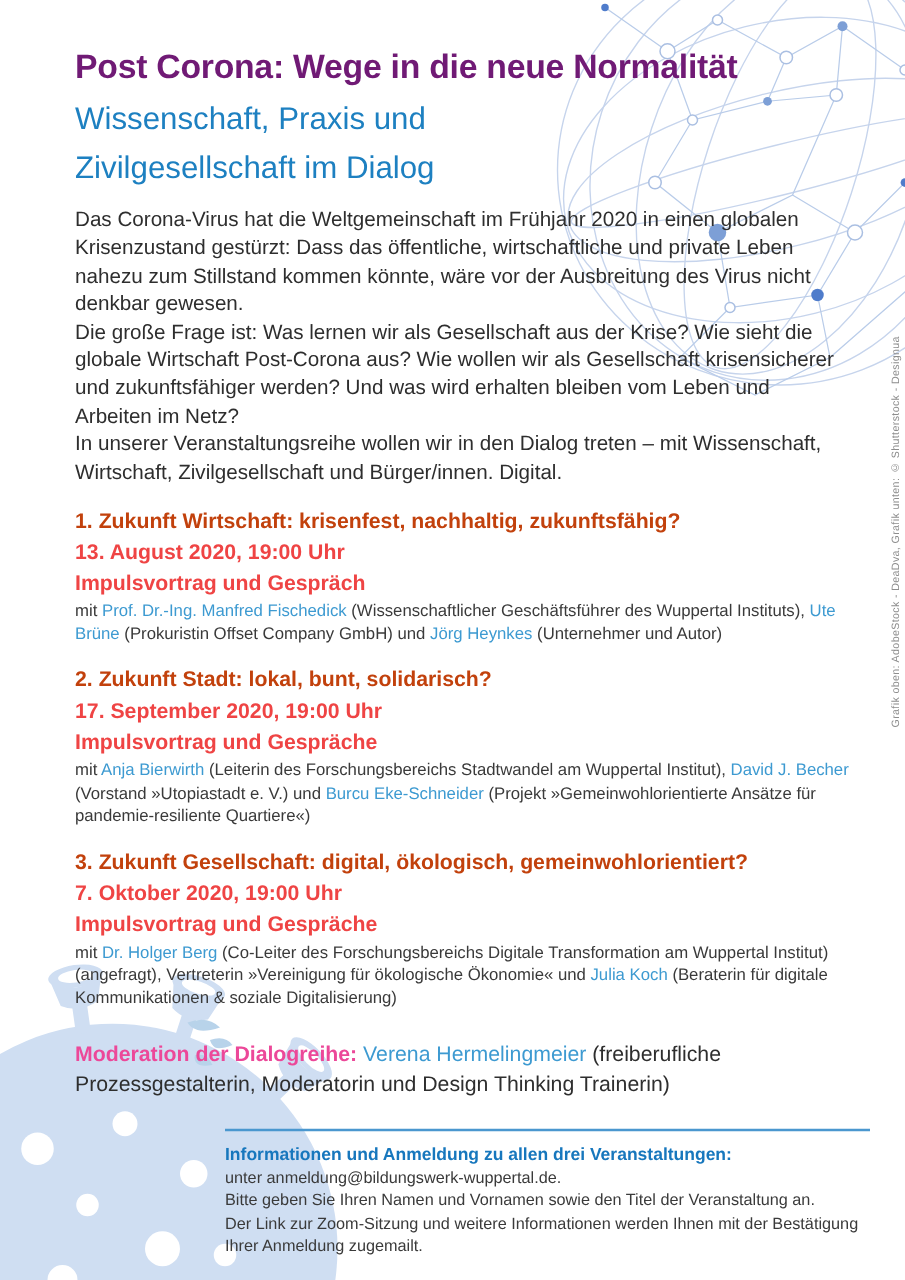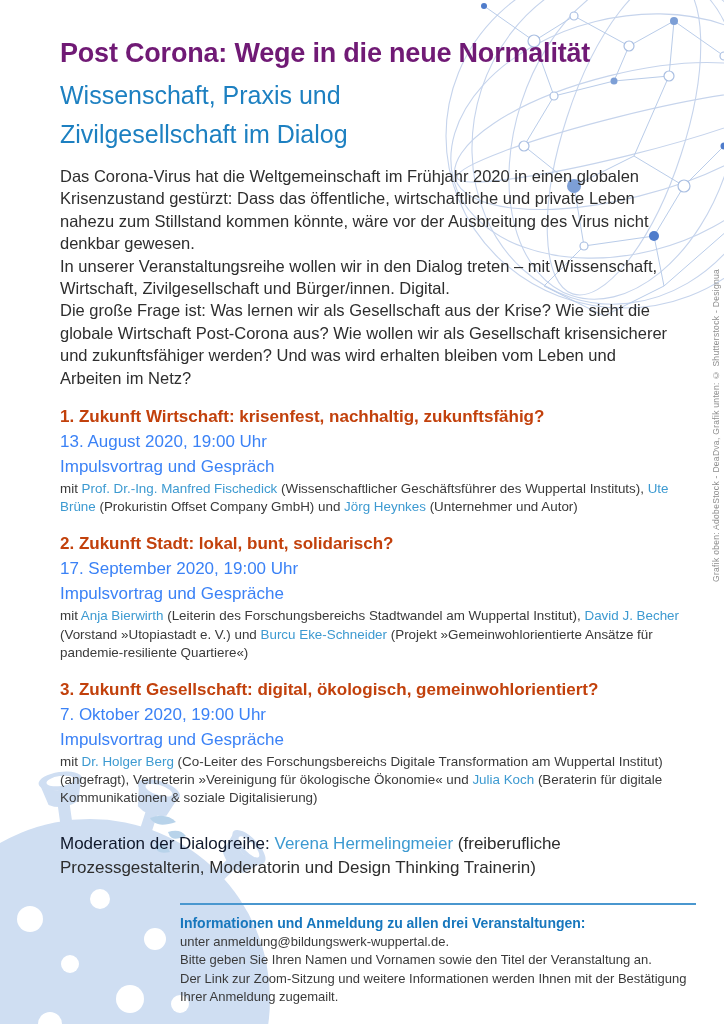--- a/index.html
+++ b/index.html
@@ -29,24 +29,24 @@
 
   h1#page-title { font-size:27px; font-weight:bold; color:#701a75; letter-spacing:-.2px; line-height:34px; }
   .subtitle { font-size:25px; color:#1d80c1; line-height:39px; margin-top:6px; }
 
   #intro { margin-top:11px; width:614px; font-size:16.5px; line-height:22.4px; }
   #intro p { margin:0; }
   .highlight { font-weight:bold; color:#1777bd; font-size:16.5px; line-height:22.4px; }
 
   .event { margin-top:15px; width:626px; }
   .event-title { font-size:17px; font-weight:bold; color:#c2410c; line-height:25px; }
-  .event-date, .event-format { font-size:17px; font-weight:normal; color:#3b82f6; line-height:25px; }
+  .event-date, .event-format { font-size:17px; font-weight:bold; color:#ef4444; line-height:25px; }
   .event-participants { font-size:13.4px; line-height:18.2px; color:#3a3a3a; margin-top:1px; }
   .blue { color:#3d9ad1; }
-  .bold { font-weight:normal; color:#0f172a; }
+  .bold { font-weight:bold; color:#ec4899; }
 
   #moderation { margin-top:24px; width:600px; font-size:17px; line-height:24.5px; color:#2e2e2e; }
 
   #info-box {
     margin:22px 0 0 120px; width:516px;
     border-top:2px solid #4a97cf; padding-top:9px;
   }
   #info-box .info-heading { font-size:14px; font-weight:bold; color:#1777bd; line-height:19px; }
   #info-box .info-line { font-size:13px; line-height:18.6px; color:#3a3a3a; }
 </style>
@@ -190,22 +190,22 @@
 <div id="content">
 
   <h1 id="page-title">Post Corona: Wege in die neue Normalität</h1>
   <div class="subtitle">
     <div>Wissenschaft, Praxis und</div>
     <div>Zivilgesellschaft im Dialog</div>
   </div>
 
   <div id="intro">
     <p>Das Corona-Virus hat die Weltgemeinschaft im Frühjahr 2020 in einen globalen Krisenzustand gestürzt: Dass das öffentliche, wirtschaftliche und private Leben nahezu zum Stillstand kommen könnte, wäre vor der Ausbreitung des Virus nicht denkbar gewesen.</p>
+    <p>Die große Frage ist: Was lernen wir als Gesellschaft aus der Krise? Wie sieht die globale Wirtschaft Post-Corona aus? Wie wollen wir als Gesellschaft krisensicherer und zukunftsfähiger werden? Und was wird erhalten bleiben vom Leben und Arbeiten im Netz?</p>
     <p>In unserer Veranstaltungsreihe wollen wir in den Dialog treten – mit Wissenschaft, Wirtschaft, Zivilgesellschaft und Bürger/innen. Digital.</p>
-    <p>Die große Frage ist: Was lernen wir als Gesellschaft aus der Krise? Wie sieht die globale Wirtschaft Post-Corona aus? Wie wollen wir als Gesellschaft krisensicherer und zukunftsfähiger werden? Und was wird erhalten bleiben vom Leben und Arbeiten im Netz?</p>
   </div>
 
   <div class="event">
     <div class="event-title">1. Zukunft Wirtschaft: krisenfest, nachhaltig, zukunftsfähig?</div>
     <div class="event-date">13. August 2020, 19:00 Uhr</div>
     <div class="event-format">Impulsvortrag und Gespräch</div>
     <div class="event-participants"><span>mit </span><span class="blue">Prof. Dr.-Ing. Manfred Fischedick</span><span> (Wissenschaftlicher Geschäftsführer des Wuppertal Instituts), </span><span class="blue">Ute Brüne</span><span> (Prokuristin Offset Company GmbH) und </span><span class="blue">Jörg Heynkes</span><span> (Unternehmer und Autor)</span></div>
   </div>
 
   <div class="event">

